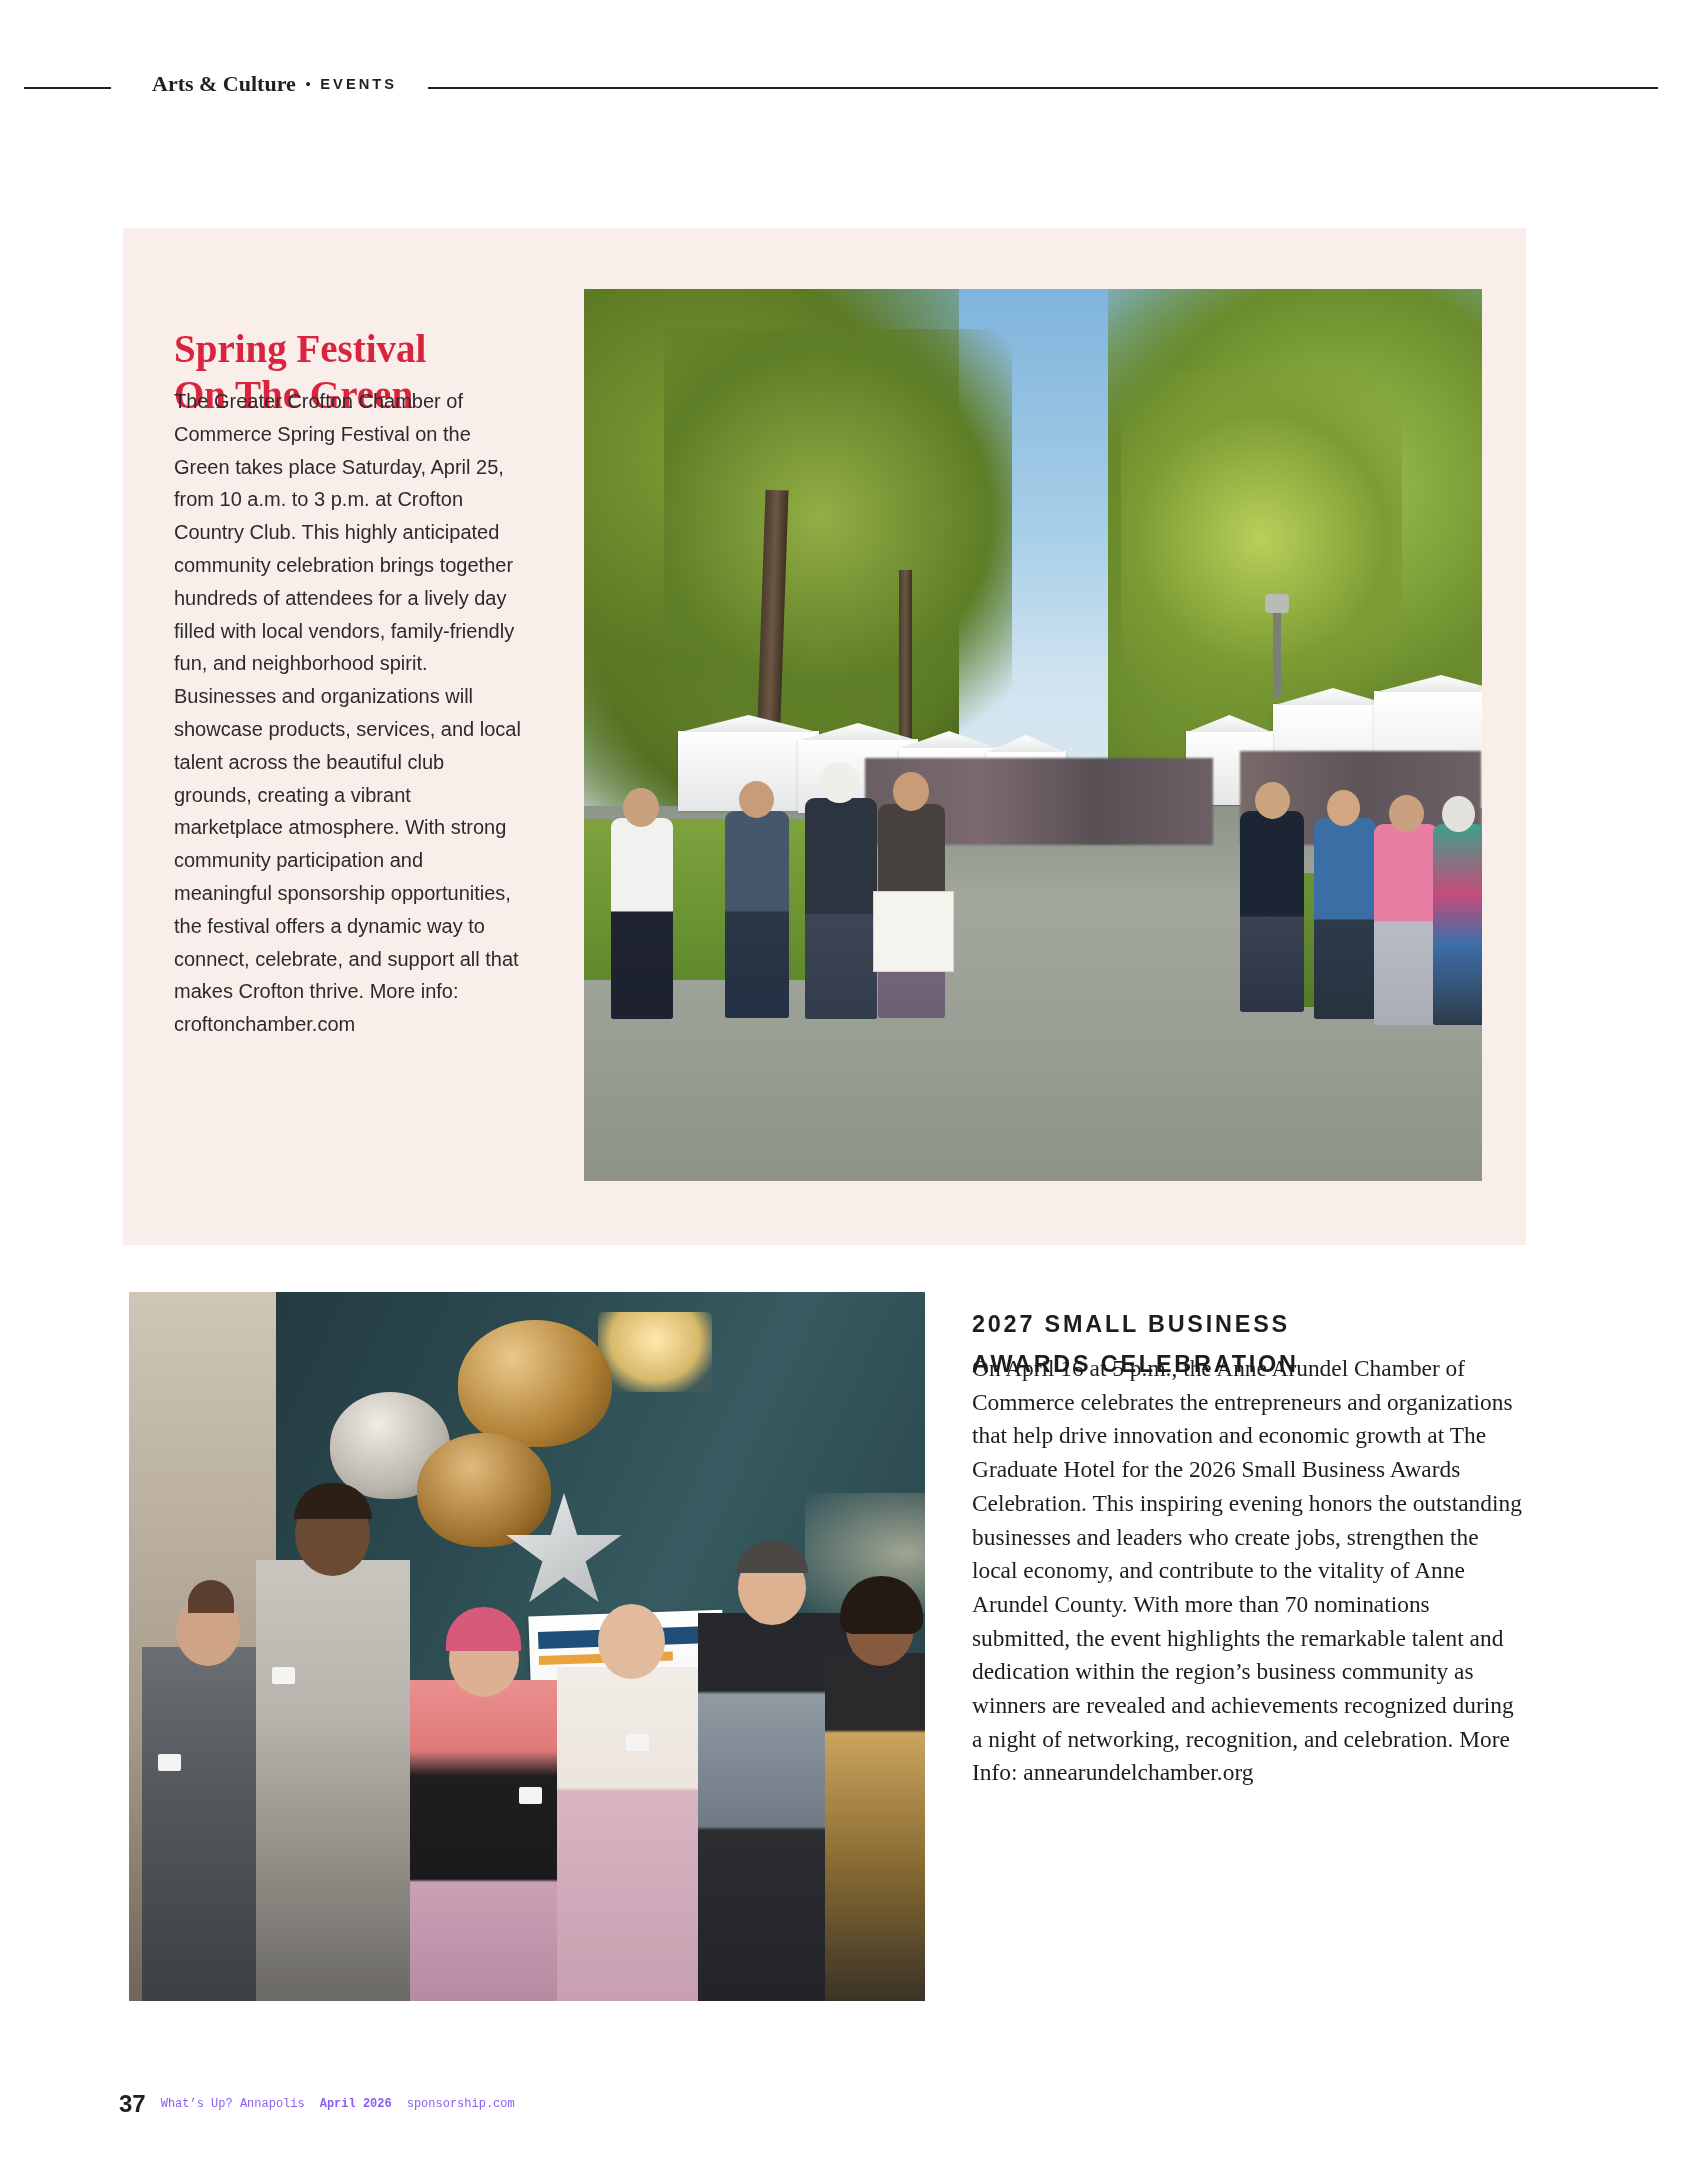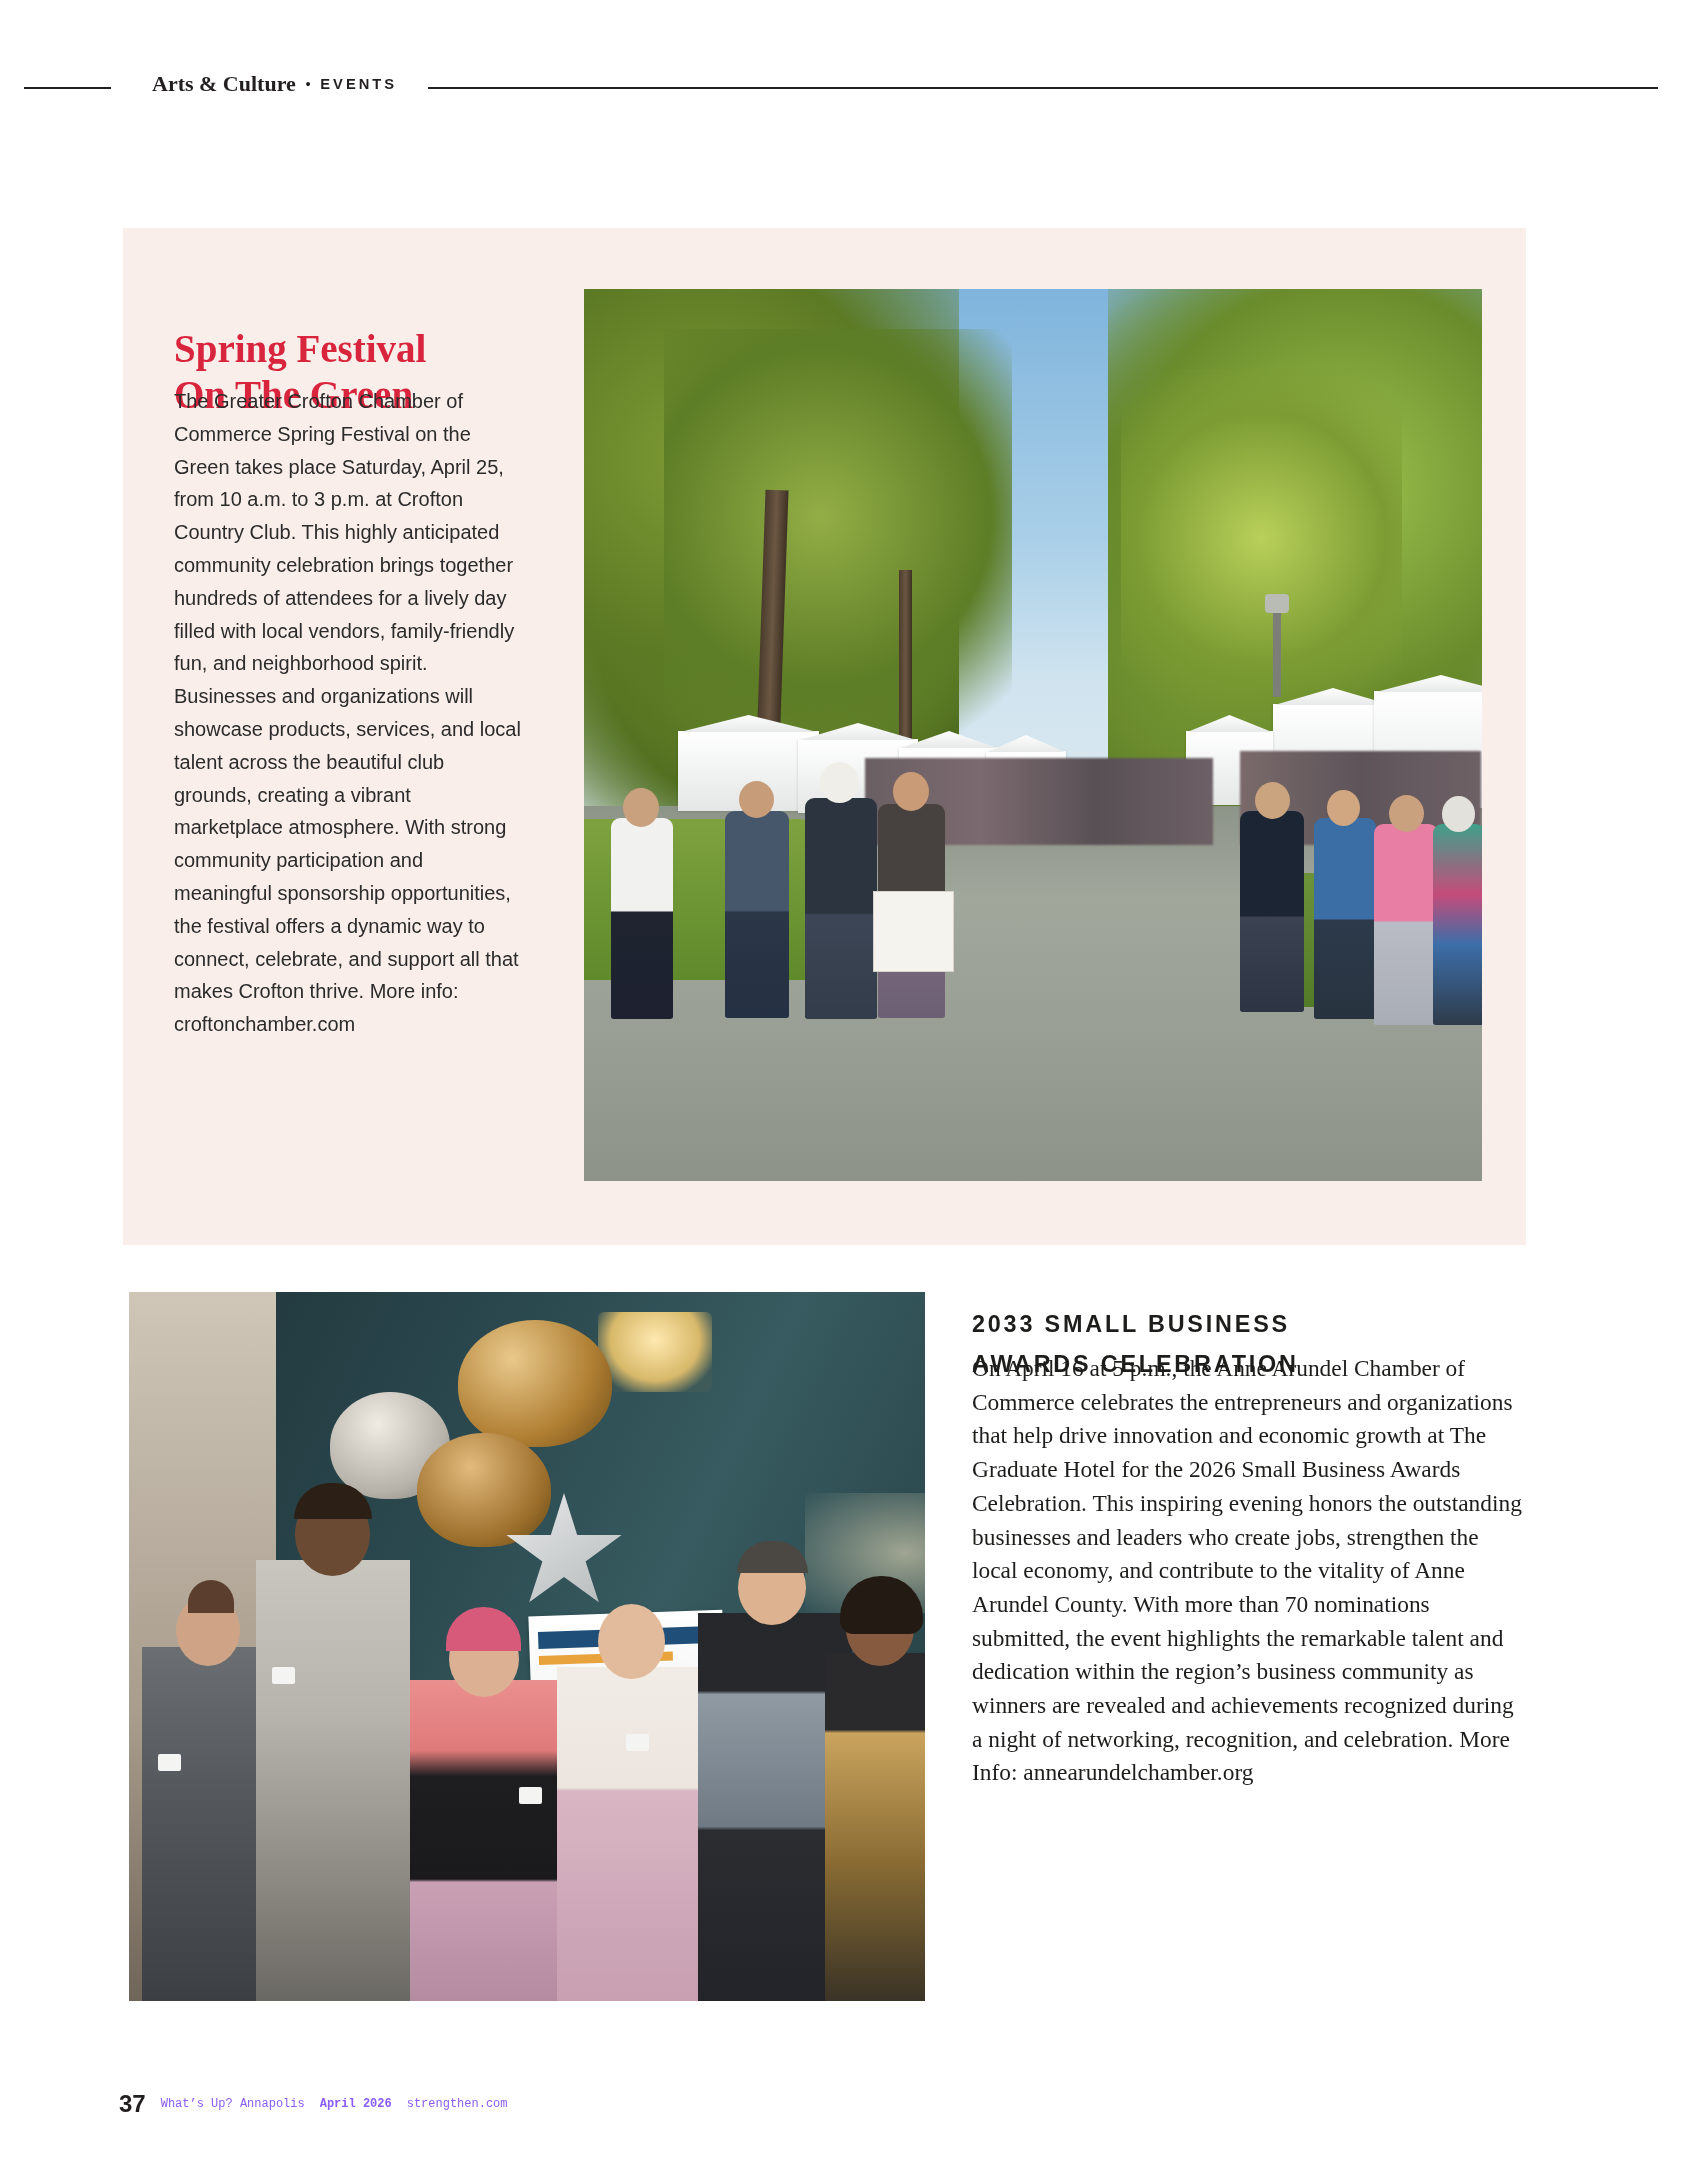--- a/index.html
+++ b/index.html
@@ -411,24 +411,24 @@
   <div class="ap-person" style="left:569px; top:321px; width:154px; height:388px; background:linear-gradient(180deg,#26282c 0%,#26282c 20%,#8f9aa3 21%,#6f7a84 55%,#2b2d31 56%,#22242a 100%);"></div>
   <div class="ap-head" style="left:609px; top:258px; width:68px; height:75px; background:#ddb291;"></div>
   <div style="position:absolute; left:608px; top:249px; width:71px; height:32px; background:#4b4743; border-radius:36px 36px 0 0;"></div>
 
   <div class="ap-person" style="left:696px; top:361px; width:114px; height:348px; background:linear-gradient(180deg,#2a2a2c 0%,#2a2a2c 22%,#caa45e 23%,#8a6c33 60%,#3a3326 100%);"></div>
   <div class="ap-head" style="left:717px; top:299px; width:68px; height:75px; background:#855a3f;"></div>
   <div style="position:absolute; left:711px; top:284px; width:83px; height:58px; background:#241a14; border-radius:41px 41px 13.4px 13.4px;"></div>
 </div>
 
 <div class="awards-heading">
-  <div>2033 SMALL BUSINESS</div>
+  <div>2027 SMALL BUSINESS</div>
   <div>AWARDS CELEBRATION</div>
 </div>
 <div class="awards-body">On April 16 at 5 p.m., the Anne Arundel Chamber of Commerce celebrates the entrepreneurs and organizations that help drive innovation and economic growth at The Graduate Hotel for the 2026 Small Business Awards Celebration. This inspiring evening honors the outstanding businesses and leaders who create jobs, strengthen the local economy, and contribute to the vitality of Anne Arundel County. With more than 70 nominations submitted, the event highlights the remarkable talent and dedication within the region’s business community as winners are revealed and achievements recognized during a night of networking, recognition, and celebration. More Info: annearundelchamber.org</div>
 
 <div class="footer">
   <span class="footer-page">37</span>
   <span class="footer-text">What’s Up? Annapolis</span>
   <span class="footer-text footer-strong">April 2026</span>
-  <span class="footer-text">strengthen.com</span>
+  <span class="footer-text">sponsorship.com</span>
 </div>
 
 
 </body></html>

